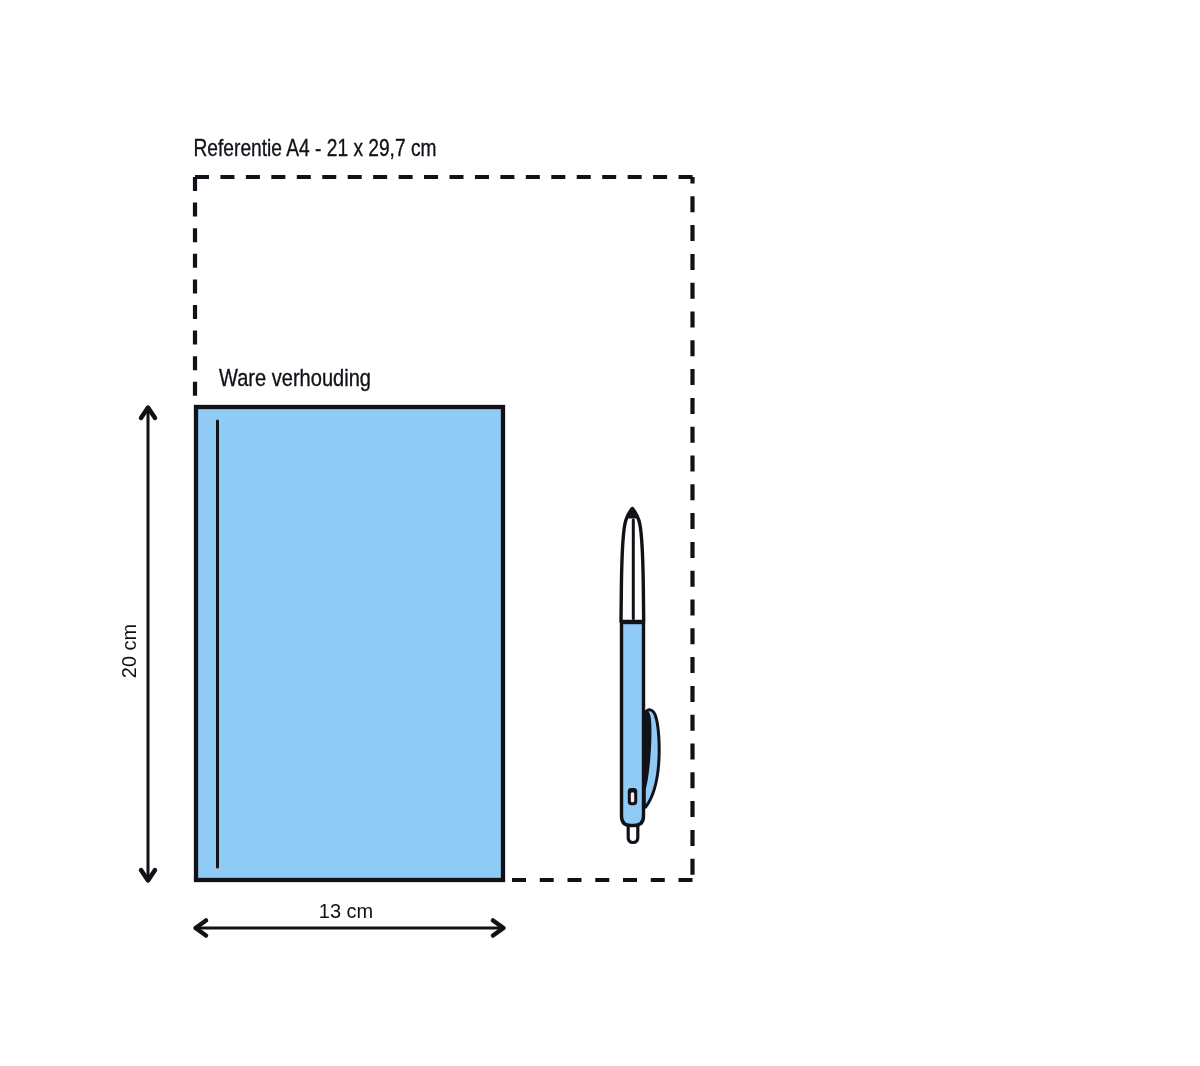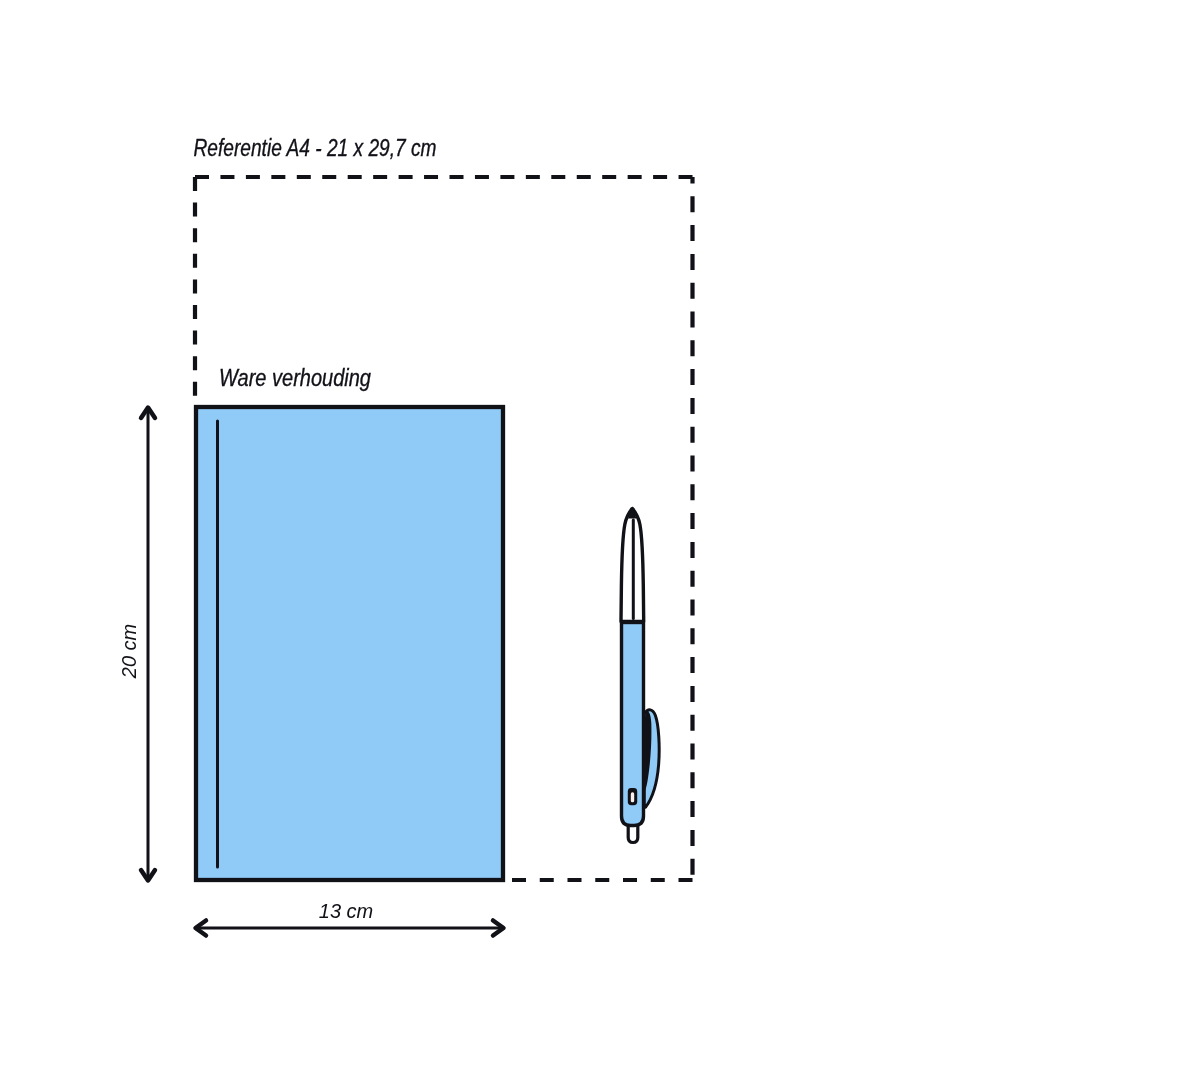--- a/index.html
+++ b/index.html
@@ -1,16 +1,16 @@
 <!DOCTYPE html>
 <html><head>
 <meta charset="utf-8">
 <style>
   html,body{margin:0;padding:0;background:#ffffff;}
-  #stage{position:relative;width:972px;height:1066px;background:#ffffff;overflow:hidden;font-style:italic;}
+  #stage{position:relative;width:972px;height:1066px;background:#ffffff;overflow:hidden;}
   svg{position:absolute;left:0;top:0;}
   text{font-family:"Liberation Sans",sans-serif;fill:#111118;}
 </style>
 </head>
 <body>
 <div id="stage">
 <svg width="1200" height="1066" viewBox="0 0 1200 1066">
 
   <g stroke="#111118" stroke-width="4.2" fill="none">
     <line x1="195" y1="177" x2="692.5" y2="177" stroke-dasharray="14 11.45"></line>

